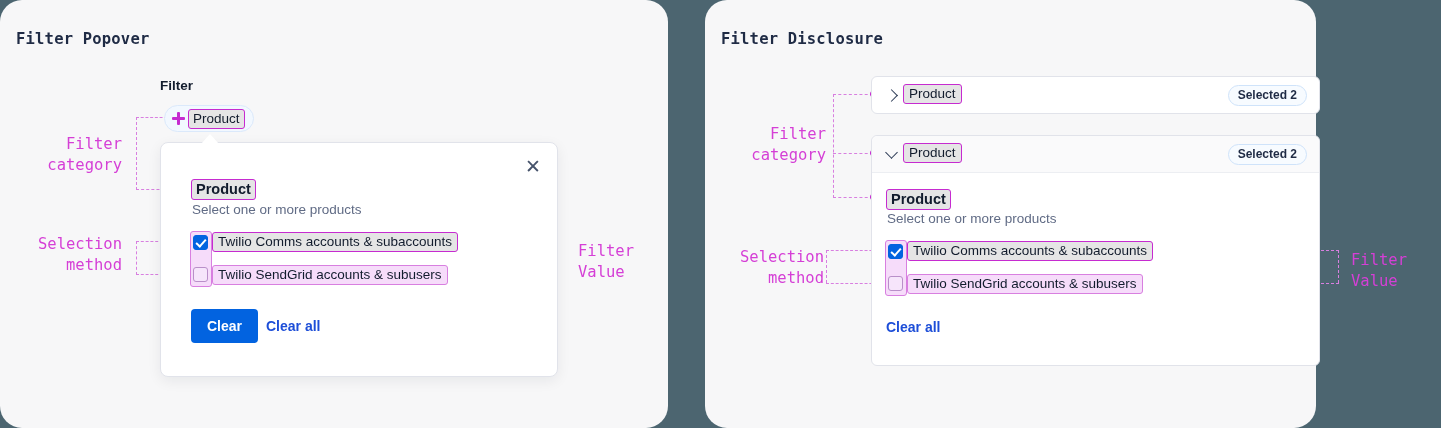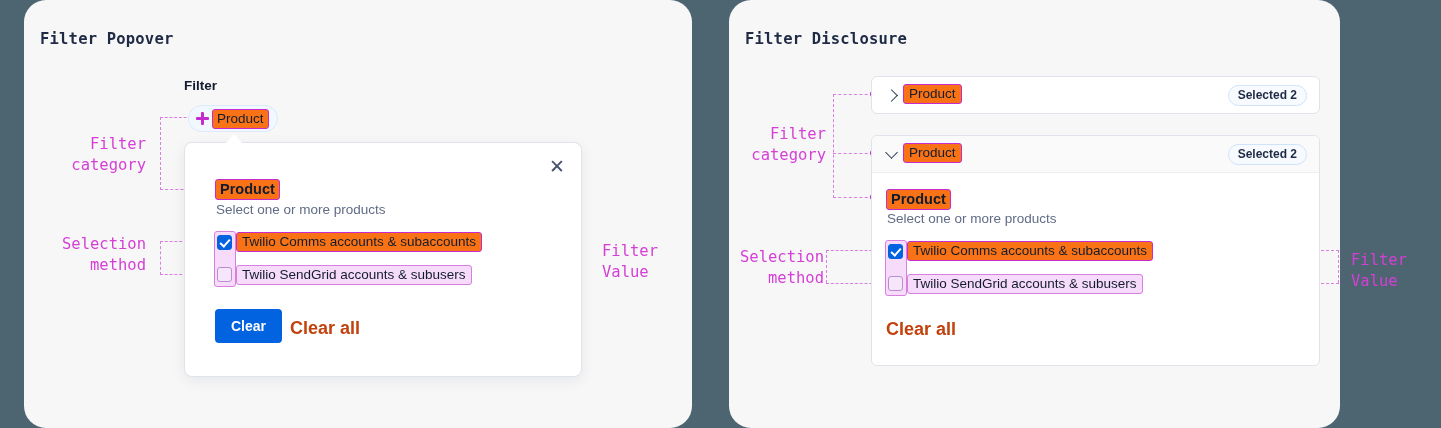--- a/index.html
+++ b/index.html
@@ -11,21 +11,20 @@
     font-family: "Liberation Sans", sans-serif;
     overflow: hidden;
     position: relative;
   }
 
   .stage {
     position: absolute;
     inset: 0;
     display: flex;
     gap: 37px;
-    margin-left: 24px;
   }
 
   .panel {
     background: #f7f7f8;
     border-radius: 22px;
     position: relative;
     overflow: hidden;
   }
   .panel-left  { width: 668px; }
   .panel-right { width: 611px; }
@@ -64,21 +63,21 @@
   .dot {
     position: absolute;
     width: 6px; height: 6px;
     border-radius: 50%;
     background: #c62bd0;
   }
 
   
   .hl {
     border: 1.6px solid #c62bd0;
-    background: #f97316;
+    background: #e5e5e5;
     border-radius: 3px;
   }
   .hl-soft {
     border: 1.6px solid #d87fe0;
     background: #f6dcfa;
     border-radius: 3px;
   }
 
   
   .filter-label {
@@ -216,23 +215,23 @@
     color: #fff;
     border: none;
     border-radius: 4px;
     font-family: "Liberation Sans", sans-serif;
     font-size: 14px;
     font-weight: 700;
     cursor: pointer;
   }
   .link-clear {
     position: absolute;
-    font-size: 18px;
-    font-weight: 700;
-    color: #c2410c;
+    font-size: 14px;
+    font-weight: 700;
+    color: #1d4ed8;
     cursor: pointer;
   }
 
   
   .disc {
     position: absolute;
     background: #ffffff;
     border: 1px solid #e1e3ea;
     border-radius: 6px;
   }

